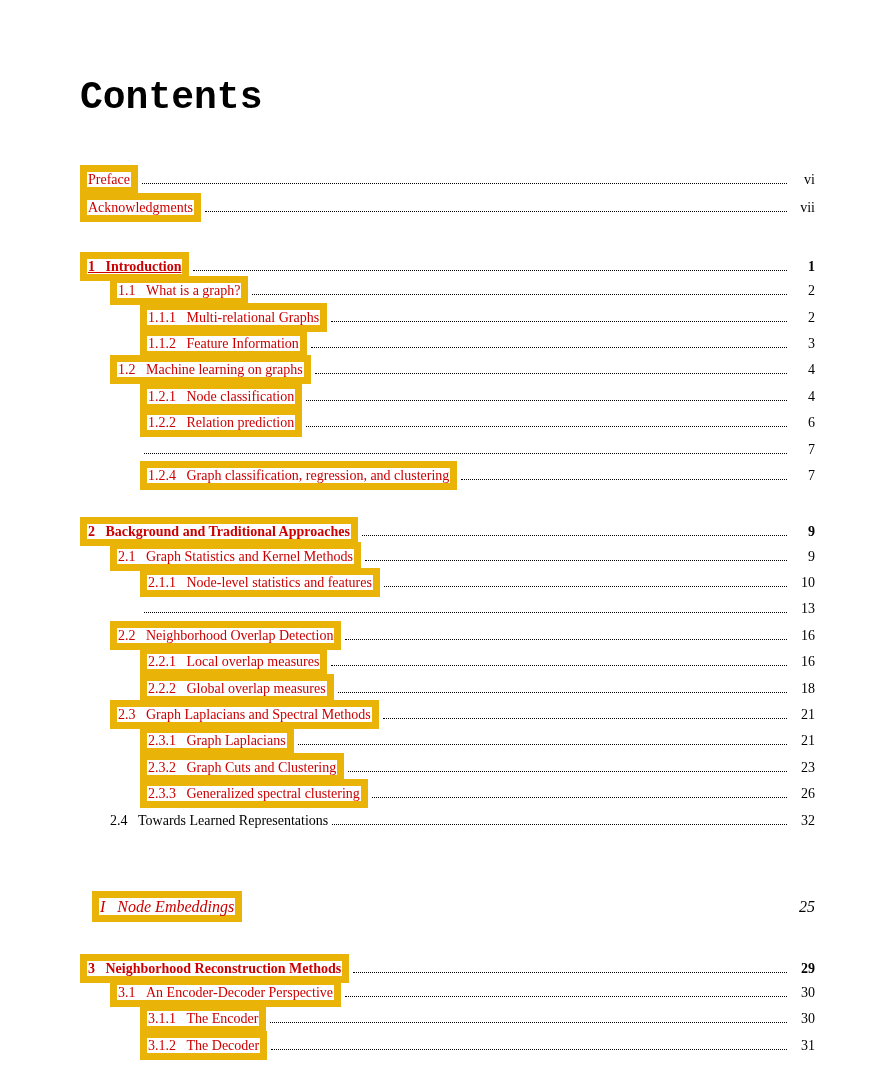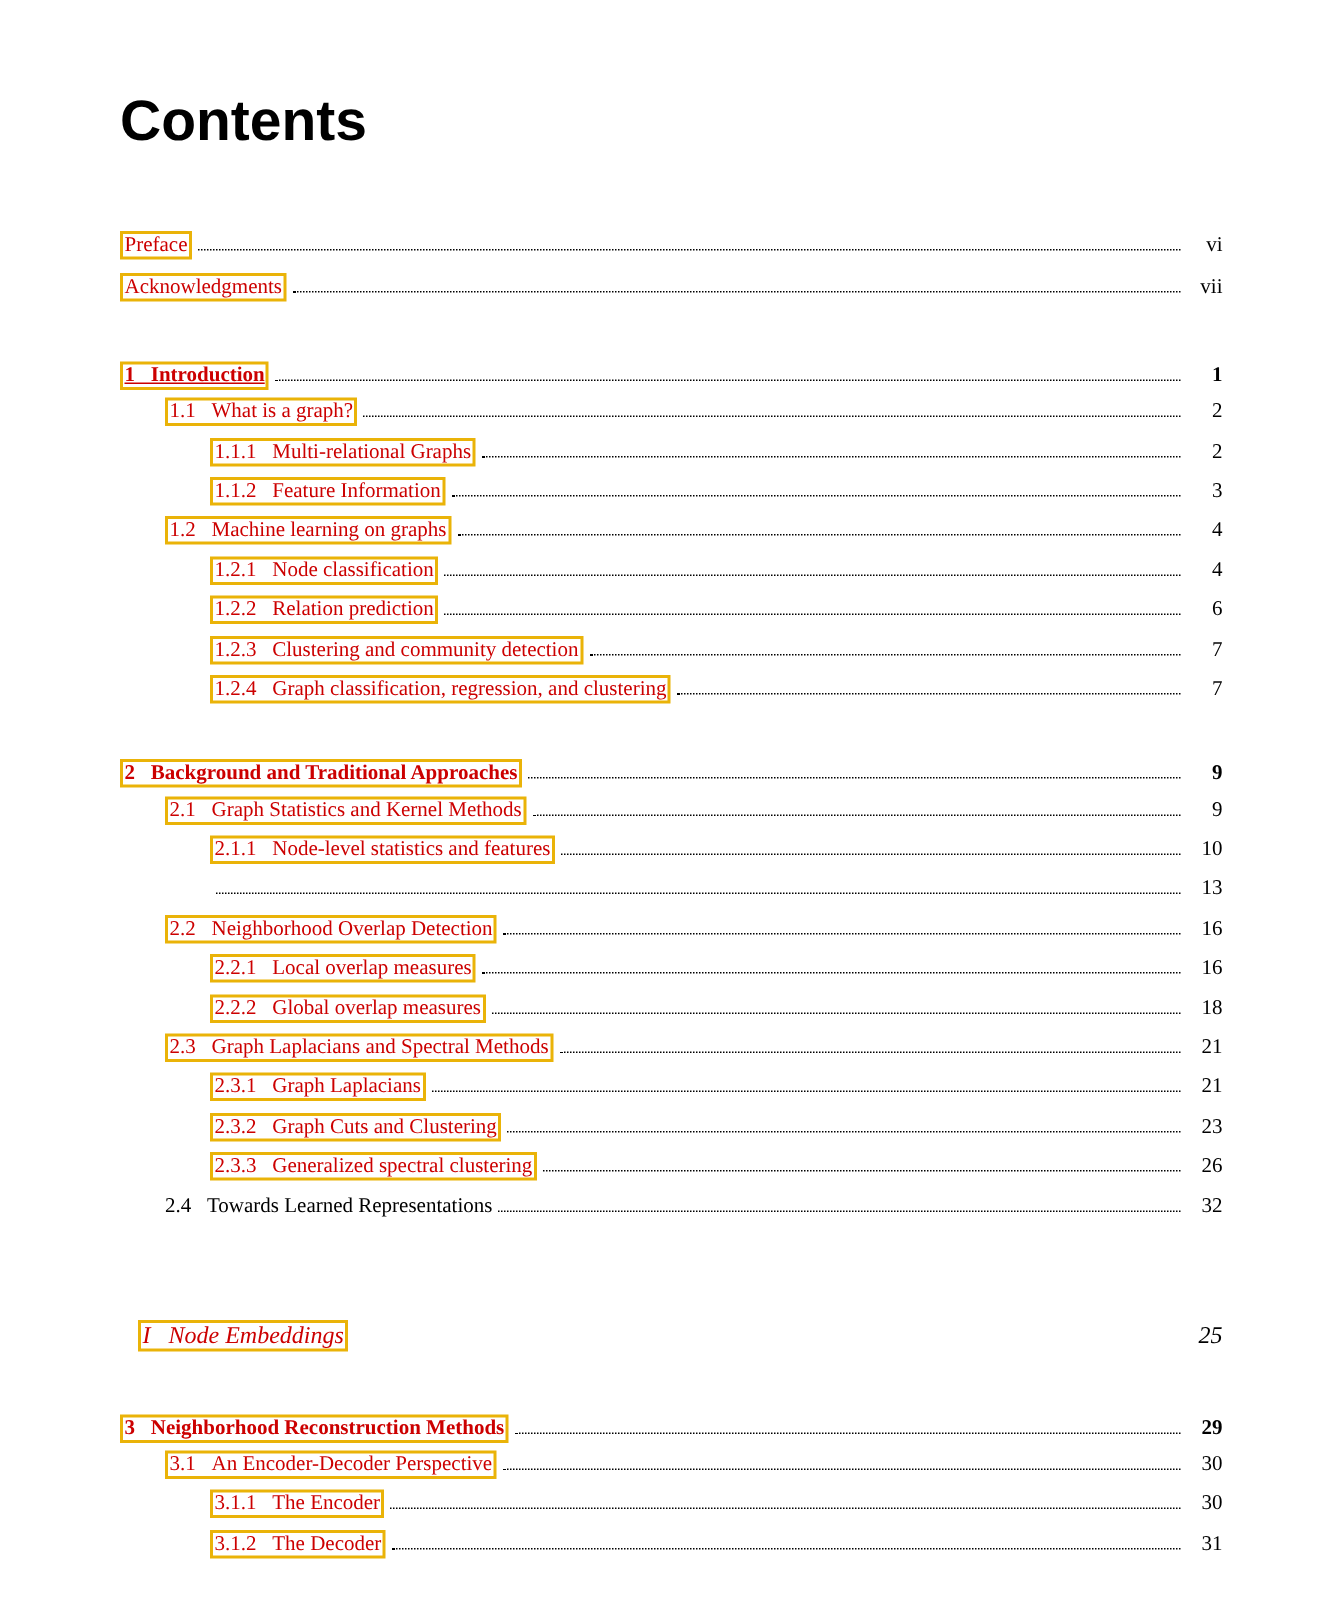--- a/index.html
+++ b/index.html
@@ -15,21 +15,22 @@
       color: #000000;
       width: 895px;
       min-height: 1076px;
       padding: 60px 80px 60px 80px;
     }
 
     h1.page-title {
       font-size: 38px;
       font-weight: bold;
       margin-bottom: 50px;
-      font-family: Liberation Sans, sans-serif;
+      font-family: Liberation Mono, monospace;
+      margin-top: 16px;
     }
 
     .toc-section {
       width: 100%;
     }
 
     .toc-entry {
       display: flex;
       align-items: baseline;
       margin-bottom: 4px;
@@ -50,21 +51,21 @@
     .toc-page {
       white-space: nowrap;
       min-width: 24px;
       text-align: right;
     }
 
     
     a.toc-link {
       color: #cc0000;
       text-decoration: none;
-      border: 2px solid #eab308;
+      border: 7px solid #eab308;
       padding: 0 1px;
     }
 
     
     .indent-0 { padding-left: 0px; }
     .indent-1 { padding-left: 30px; }
     .indent-2 { padding-left: 60px; }
 
     
     .chapter-entry {
@@ -167,23 +168,20 @@
 
   <div class="toc-entry indent-2">
     <span class="toc-label">
       <a class="toc-link" href="#">1.2.2&nbsp;&nbsp;&nbsp;Relation prediction</a>
     </span>
     <span class="toc-dots"></span>
     <span class="toc-page">6</span>
   </div>
 
   <div class="toc-entry indent-2">
-    <span class="toc-label">
-      <a class="toc-link" href="#">1.2.3&nbsp;&nbsp;&nbsp;Clustering and community detection</a>
-    </span>
     <span class="toc-dots"></span>
     <span class="toc-page">7</span>
   </div>
 
   <div class="toc-entry indent-2">
     <span class="toc-label">
       <a class="toc-link" href="#">1.2.4&nbsp;&nbsp;&nbsp;Graph classification, regression, and clustering</a>
     </span>
     <span class="toc-dots"></span>
     <span class="toc-page">7</span>

